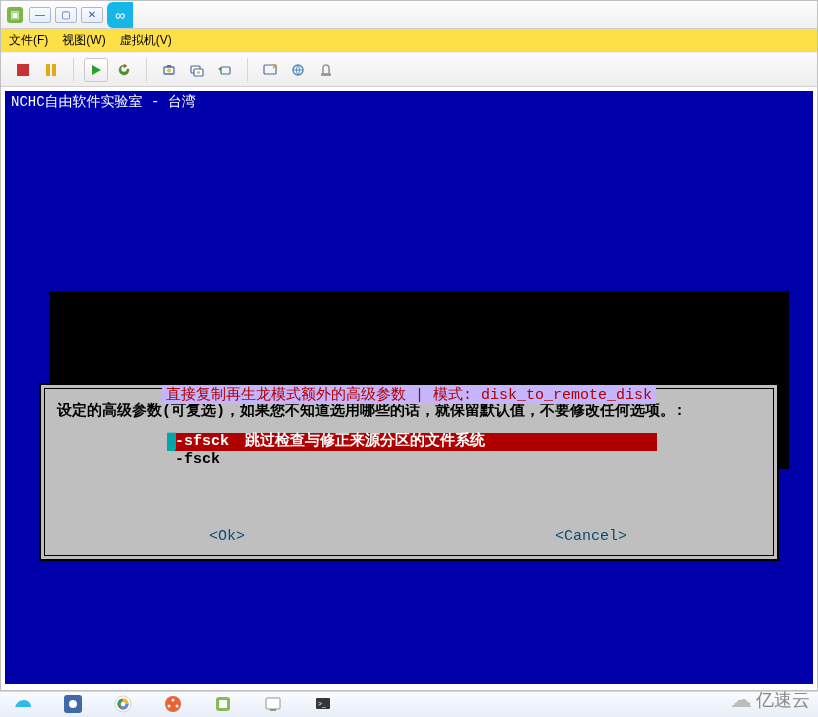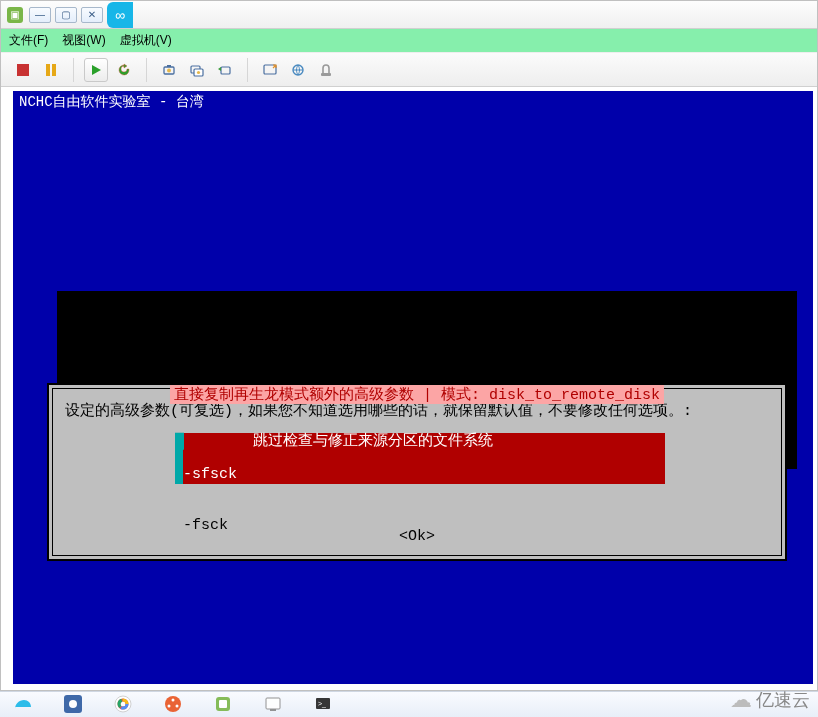--- a/index.html
+++ b/index.html
@@ -53,21 +53,21 @@
     background:#17b6e8;
     border-radius:6px 0 0 6px;
     margin-left:4px;
     display:flex;align-items:center;justify-content:center;
     color:#fff;
     font-size:14px;
   }
   
   .menubar {
     height: 24px;
-    background: #86efac;
+    background: #fde047;
     display: flex;
     align-items: center;
     padding: 0 8px;
     gap: 14px;
     border-bottom: 1px solid #eee;
   }
   .menubar .menu-item { color:#000; cursor:default; }
   
   .toolbar {
     height: 34px;
@@ -86,21 +86,21 @@
     border-radius:3px;
     display:flex;align-items:center;justify-content:center;
     cursor:default;
   }
   .tool-btn.raised { border:1px solid #c9c9c9; background:linear-gradient(#fff,#ececec); }
   .sq { width:12px; height:12px; }
   
   .vm-area {
     flex:1;
     background:#ffffff;
-    padding: 4px 4px 6px 12px;
+    padding: 4px 4px 6px 4px;
     display:flex;
   }
   .vm-screen {
     flex:1;
     background:#0000aa;
     position:relative;
     font-family: "Courier New","SimSun",monospace;
     font-size:15px;
     color:#bfbfbf;
     overflow:hidden;
@@ -127,41 +127,42 @@
   }
   .dialog-inner {
     position:absolute;
     left:3px; top:3px; right:3px; bottom:3px;
     border:1px solid #000;
   }
   .dlg-title {
     position:absolute;
     top:-4px; left:50%; transform:translateX(-50%);
     color:#b00000;
-    background:#fca5a5;
+    background:#c4b5fd;
     padding:0 4px;
     white-space:nowrap;
     font-weight:normal;
   }
   .dlg-body {
     padding: 14px 12px 0 12px;
     color:#000;
     line-height:18px;
+    font-weight:bold;
   }
   .opt-list { margin-top:12px; margin-left:110px; }
   .opt-row { display:flex; white-space:pre; }
   .opt-row.selected { background:#b00000; color:#ffffff; width:490px; }
   .opt-row.selected .cursor { background:#00a8a8; color:#00a8a8; }
   .cursor { display:inline-block; width:8px; }
-  .opt-flag { display:inline-block; width:70px;margin-top:33px; }
+  .opt-flag { display:inline-block; width:70px; }
   .dlg-buttons {
     position:absolute;
     bottom:10px; left:0; right:0;
     display:flex;
-    color:#000000;
+    color:#0c4a6e;
   }
   .dlg-btn { flex:1; text-align:center; }
   
   .taskbar {
     position:absolute;
     left:0; bottom:0;
     width:818px; height:26px;
     background:linear-gradient(#f9fbff,#e8eef8);
     border-top:1px solid #cfd7e3;
     display:flex;
@@ -292,20 +293,21 @@
               <div class="opt-row selected">
                 <span class="cursor">█</span><span class="opt-flag">-sfsck</span><span>跳过检查与修正来源分区的文件系统</span>
               </div>
               <div class="opt-row">
                 <span class="cursor"> </span><span class="opt-flag">-fsck</span>
               </div>
             </div>
           </div>
           <div class="dlg-buttons">
             <div class="dlg-btn">&lt;Ok&gt;</div>
+            <div class="dlg-btn">&lt;Cancel&gt;</div>
           </div>
         </div>
       </div>
     </div>
   </div>
 </div>
 
 <div class="taskbar">
   <div class="task-item partial">
     <svg width="20" height="18">

